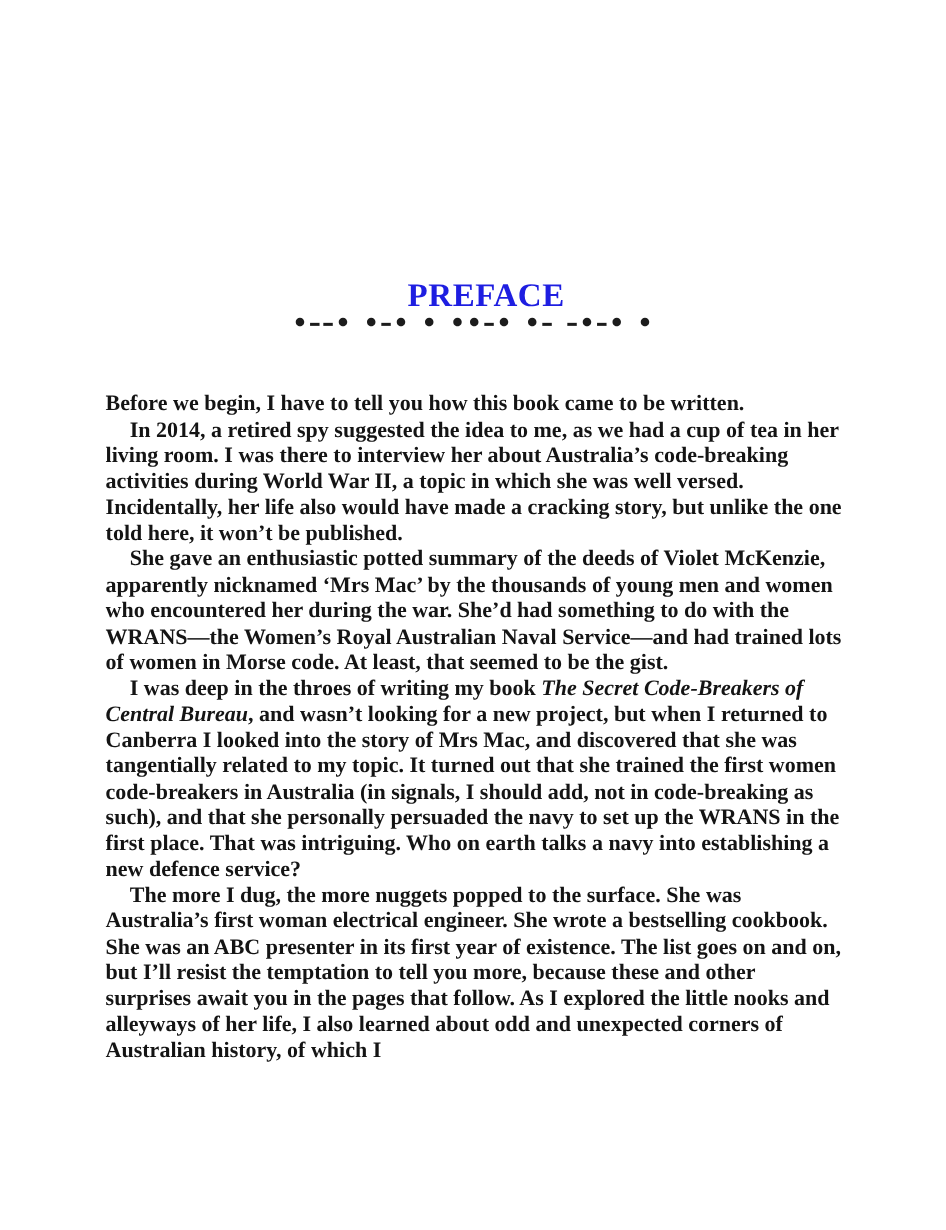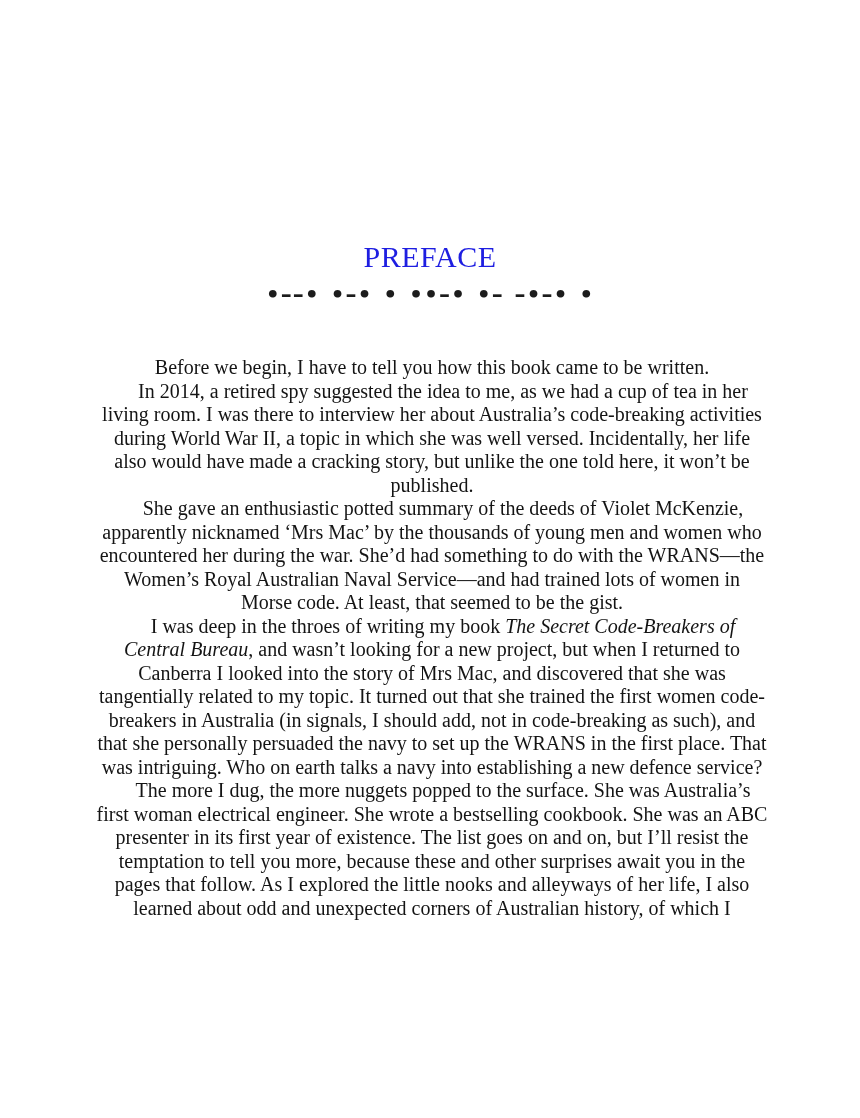--- a/index.html
+++ b/index.html
@@ -14,25 +14,25 @@
     background: #ffffff;
     overflow: hidden;
     font-family: "Liberation Serif", serif;
     color: #141414;
   }
   .chapter-title {
     position: absolute;
     top: 242px;
     left: 96px;
     width: 668px;
-    margin: 0;
+    margin: 12px;
     text-align: center;
     font-size: 30px;
     line-height: 30px;
-    font-weight: normal;
+    font-weight: bold;
     letter-spacing: 0.5px;
     color: #1e1ee1;
   }
   .morse {
     position: absolute;
     top: 283px;
     left: 96px;
     width: 668px;
     height: 26px;
     text-align: center;
@@ -47,21 +47,22 @@
   }
   .text-area {
     position: absolute;
     top: 356px;
     left: 96px;
     width: 672px;
     height: 670px;
     overflow: hidden;
     font-size: 20px;
     line-height: 23.5px;
-    text-align: center;
+    text-align: left;
+    font-weight: bold;
   }
   .text-area p {
     margin: 0;
     padding: 0;
     text-indent: 22px;
   }
   .text-area p.noindent {
     text-indent: 0;
   }
   .text-area i {

